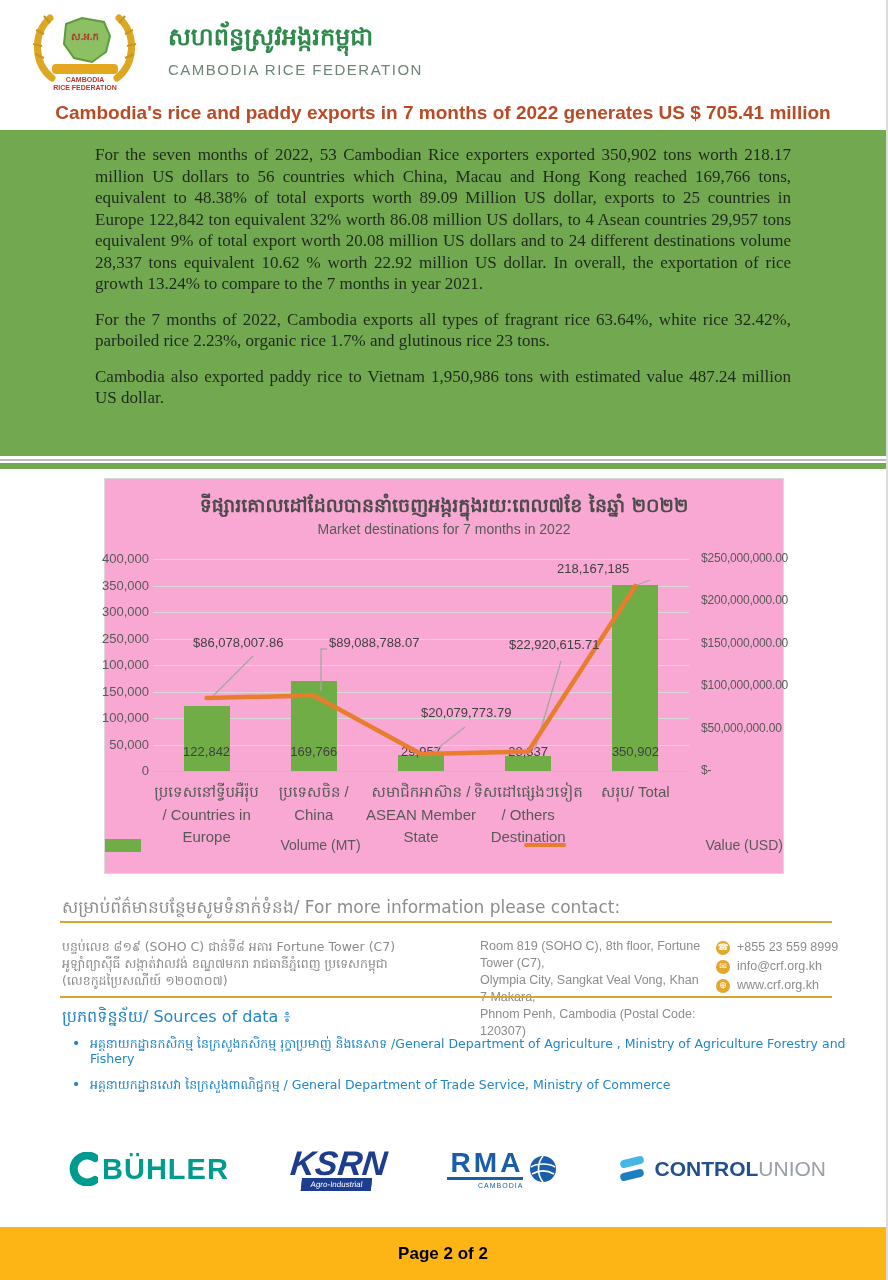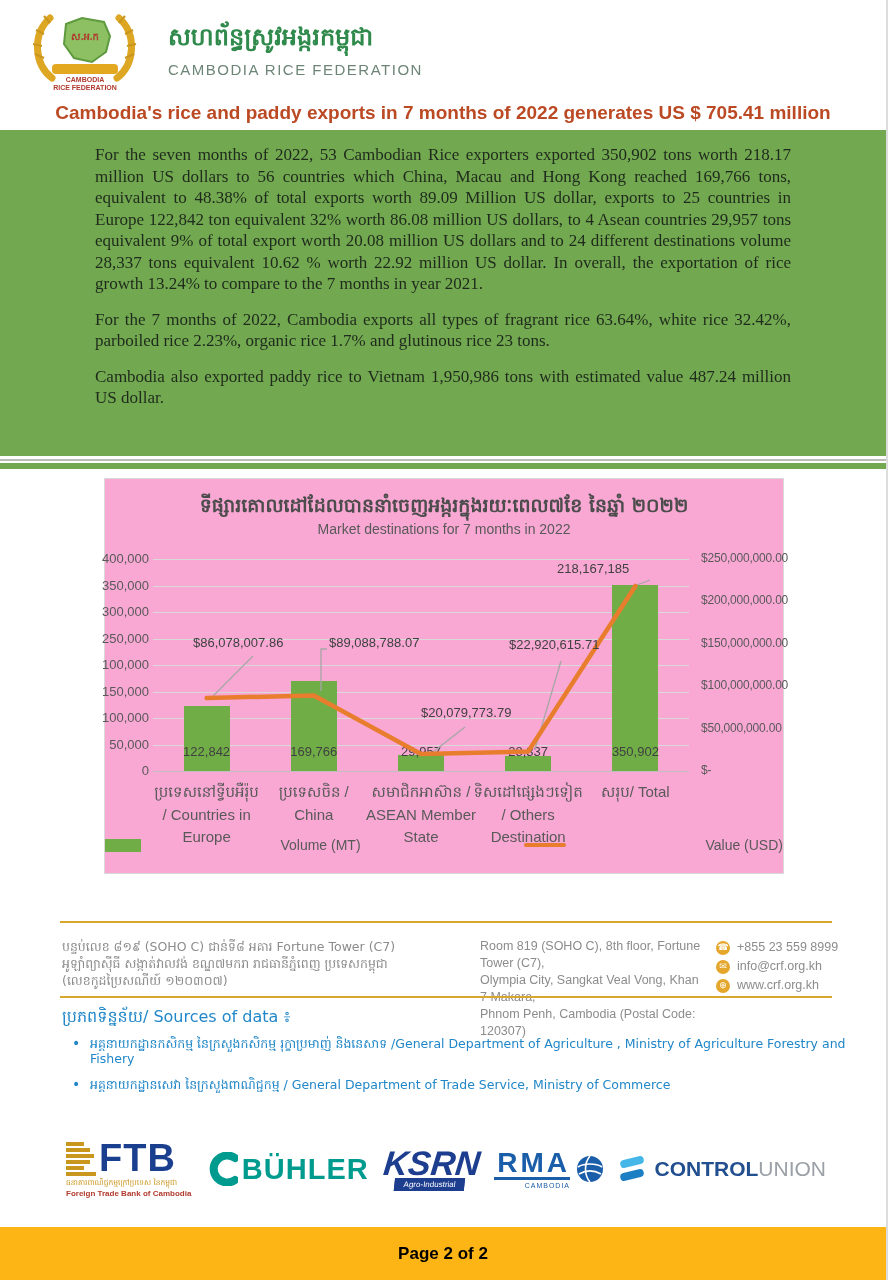--- a/index.html
+++ b/index.html
@@ -205,20 +205,21 @@
         <div class="cat-label" style="left: 474.4px; top: 302px;">សរុប/ Total</div>
       </div>
     <div class="legend">
       <span class="legend-swatch"></span>
       <span>Volume (MT)</span>
       <span class="legend-line"></span>
       <span>Value (USD)</span>
     </div>
   </div>
 
+  <div class="contact-heading">សម្រាប់ព័ត៌មានបន្ថែមសូមទំនាក់ទំនង/ For more information please contact:</div>
   <div class="gold-rule1"></div>
   <div class="addr-kh">
     <div>បន្ទប់លេខ ៨១៩ (SOHO C) ជាន់ទី៨ អគារ Fortune Tower (C7)</div>
     <div>អូឡាំព្យាស៊ីធី សង្កាត់វាលវង់ ខណ្ឌ៧មករា រាជធានីភ្នំពេញ ប្រទេសកម្ពុជា</div>
     <div>(លេខកូដប្រៃសណីយ៍ ១២០៣០៧)</div>
   </div>
   <div class="addr-en">
     <div>Room  819 (SOHO C), 8th floor, Fortune Tower (C7),</div>
     <div>Olympia City, Sangkat Veal Vong, Khan 7 Makara,</div>
     <div>Phnom Penh, Cambodia (Postal Code: 120307)</div>
@@ -239,35 +240,20 @@
   </div>
   <div class="gold-rule2"></div>
 
   <div class="sources-heading">ប្រភពទិន្នន័យ/ Sources of data ៖</div>
   <ul class="sources-list">
     <li>អគ្គនាយកដ្ឋានកសិកម្ម នៃក្រសួងកសិកម្ម រុក្ខាប្រមាញ់ និងនេសាទ /General Department of Agriculture , Ministry of Agriculture Forestry and Fishery</li>
     <li>អគ្គនាយកដ្ឋានសេវា នៃក្រសួងពាណិជ្ជកម្ម / General Department of Trade Service, Ministry of Commerce</li>
   </ul>
 
   <div class="partners">
-    <div class="p-ftb">
-      <div class="ftb-row">
-        <span class="ftb-bars">
-          <i style="width:18px"></i>
-            <i style="width:24px"></i>
-            <i style="width:28px"></i>
-          <i style="width:24px"></i>
-            <i style="width:18px"></i>
-            <i style="width:30px"></i>
-        </span>
-        <span class="ftb-name">FTB</span>
-      </div>
-      <div class="ftb-kh">ធនាគារពាណិជ្ជកម្មក្រៅប្រទេស នៃកម្ពុជា</div>
-      <div class="ftb-en">Foreign Trade Bank of Cambodia</div>
-    </div>
     <div class="p-buhler">
       <svg width="32" height="34" viewBox="0 0 32 34">
         <path d="M29,6 A13.5,13.5 0 1 0 29,28" fill="none" stroke="#009b8f" stroke-width="8" stroke-linecap="round"></path>
       </svg>
       <span class="buhler-name">BÜHLER</span>
     </div>
     <div class="p-ksrn">
       <span class="ksrn-name">KSRN</span>
       <span class="ksrn-sub">Agro-Industrial</span>
     </div>

